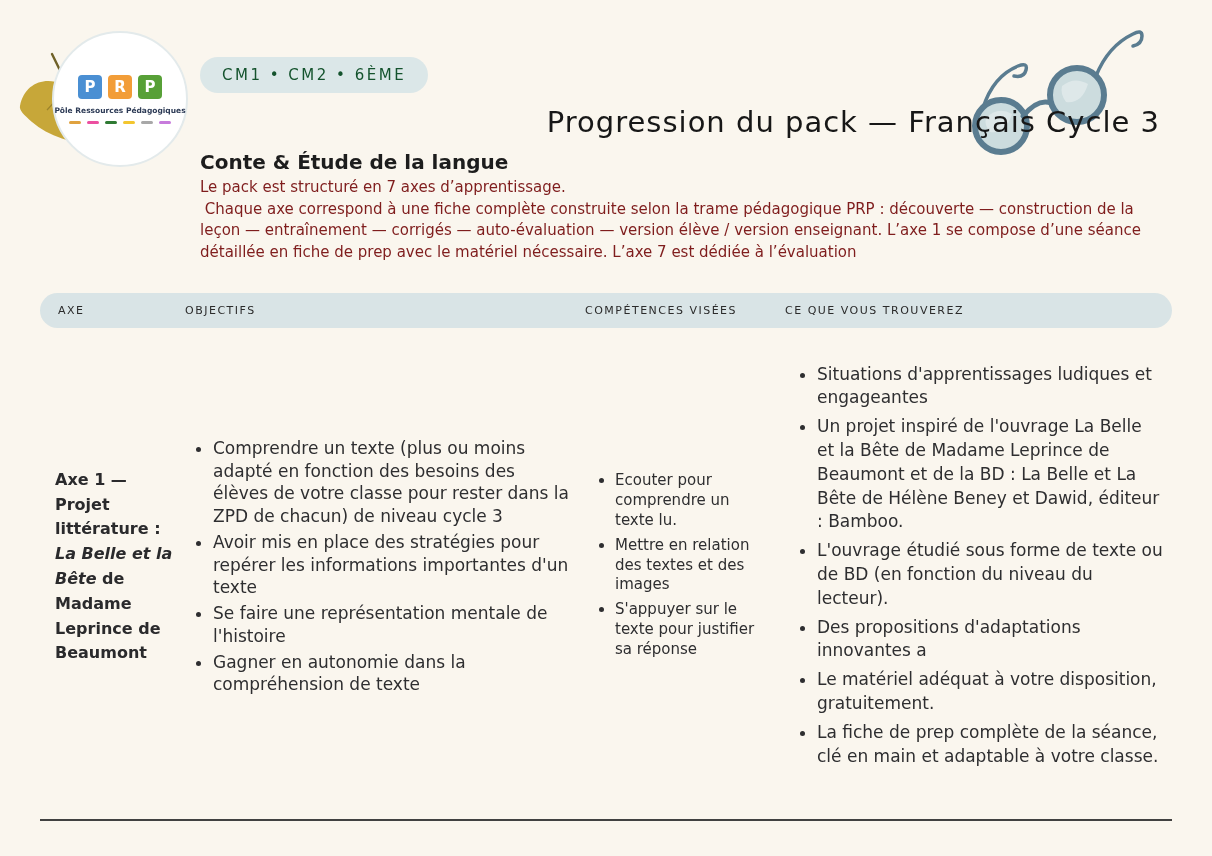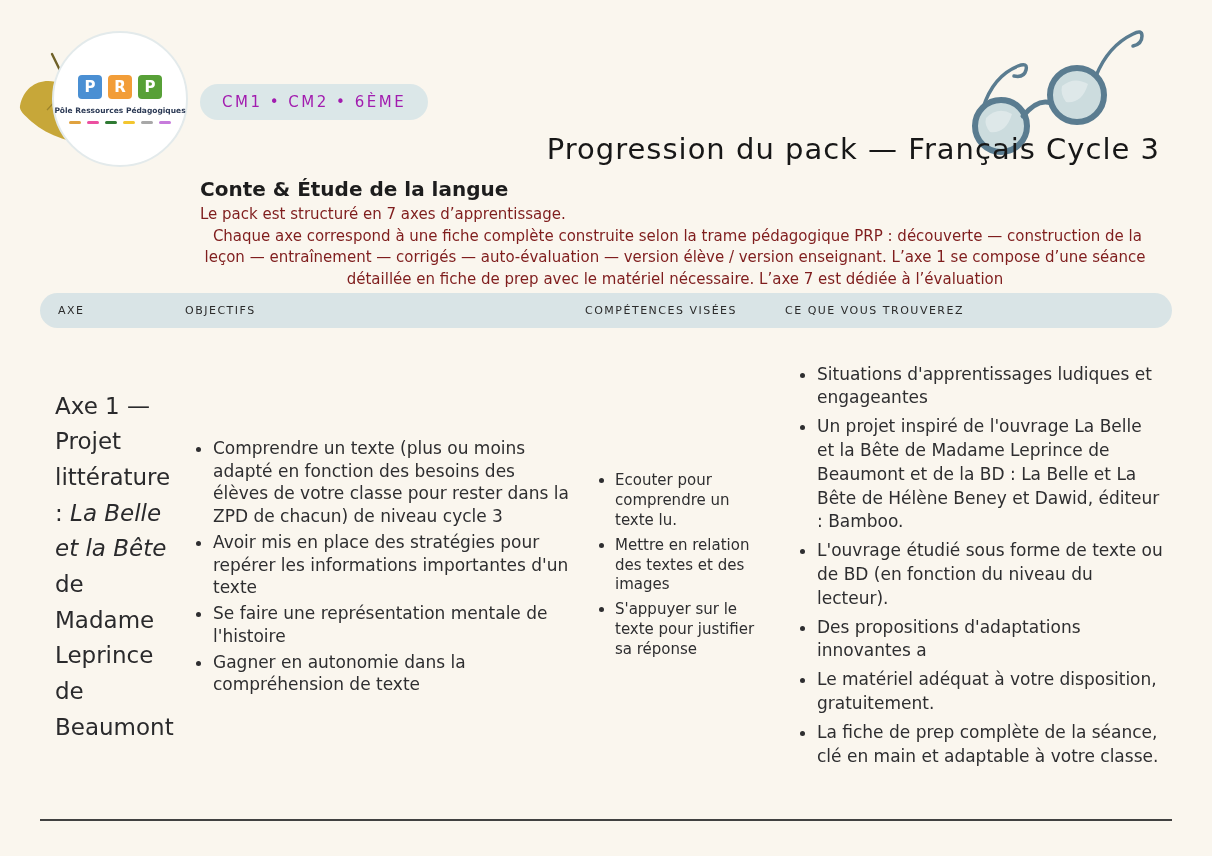--- a/index.html
+++ b/index.html
@@ -16,34 +16,34 @@
   .logo-caption{font-size:7.5px;font-weight:bold;color:#2c3a55;margin-top:7px;white-space:nowrap;}
   .logo-dashes{display:flex;gap:6px;margin-top:6px;}
   .dash{width:12px;height:3px;border-radius:1.5px;}
 
   .leaf{position:absolute;left:14px;top:48px;}
   .glasses{position:absolute;left:948px;top:26px;}
 
   
   .head{position:absolute;left:200px;top:57px;width:960px;}
   .badge{display:inline-block;background:#dbe7e8;border-radius:20px;padding:9px 22px;
-         font-size:15px;letter-spacing:2.5px;color:#a21caf;margin-top:27px;}
+         font-size:15px;letter-spacing:2.5px;color:#14532d;}
   .title{margin-top:12px;font-size:29px;letter-spacing:1px;color:#171717;font-weight:normal;text-align:right;}
   .subtitle{margin-top:11px;font-size:20px;font-weight:bold;color:#1d1d1d;}
   .intro{margin-top:3px;font-size:15px;line-height:1.44;color:#7f1d1d;width:950px;}
-  .intro-line2{white-space:pre-wrap;text-align:center;}
+  .intro-line2{white-space:pre-wrap;}
 
   
   .thead{position:absolute;left:40px;top:293px;width:1132px;height:35px;background:#d9e4e6;
          border-radius:17.5px;display:grid;grid-template-columns:145px 400px 200px 387px;
          align-items:center;font-size:11px;letter-spacing:1.5px;color:#2b2b2b;}
   .thead .h-axe{padding-left:18px;}
   .trow{position:absolute;left:40px;top:328px;width:1132px;height:478px;display:grid;
         grid-template-columns:145px 400px 200px 387px;align-items:center;}
-  .axe-cell{padding-left:15px;padding-right:12px;font-size:23px;line-height:1.55;color:#2a2a2c;}
+  .axe-cell{padding-left:15px;padding-right:12px;font-size:16px;line-height:1.55;color:#2a2a2c;font-weight:bold;}
   .axe-cell .italic{font-style:italic;}
   ul{margin:2px;padding-left:26px;}
   .obj-list{font-size:17px;line-height:1.34;padding-right:10px;}
   .obj-list li{margin-bottom:3px;}
   .comp-list{font-size:15px;line-height:1.33;padding-left:28px;padding-right:16px;}
   .comp-list li{margin-bottom:5px;}
   .trv-list{font-size:17px;line-height:1.4;padding-left:30px;padding-right:6px;}
   .trv-list li{margin-bottom:5px;}
 
   .rule{position:absolute;left:40px;top:819px;width:1132px;height:2px;background:#414141;}

